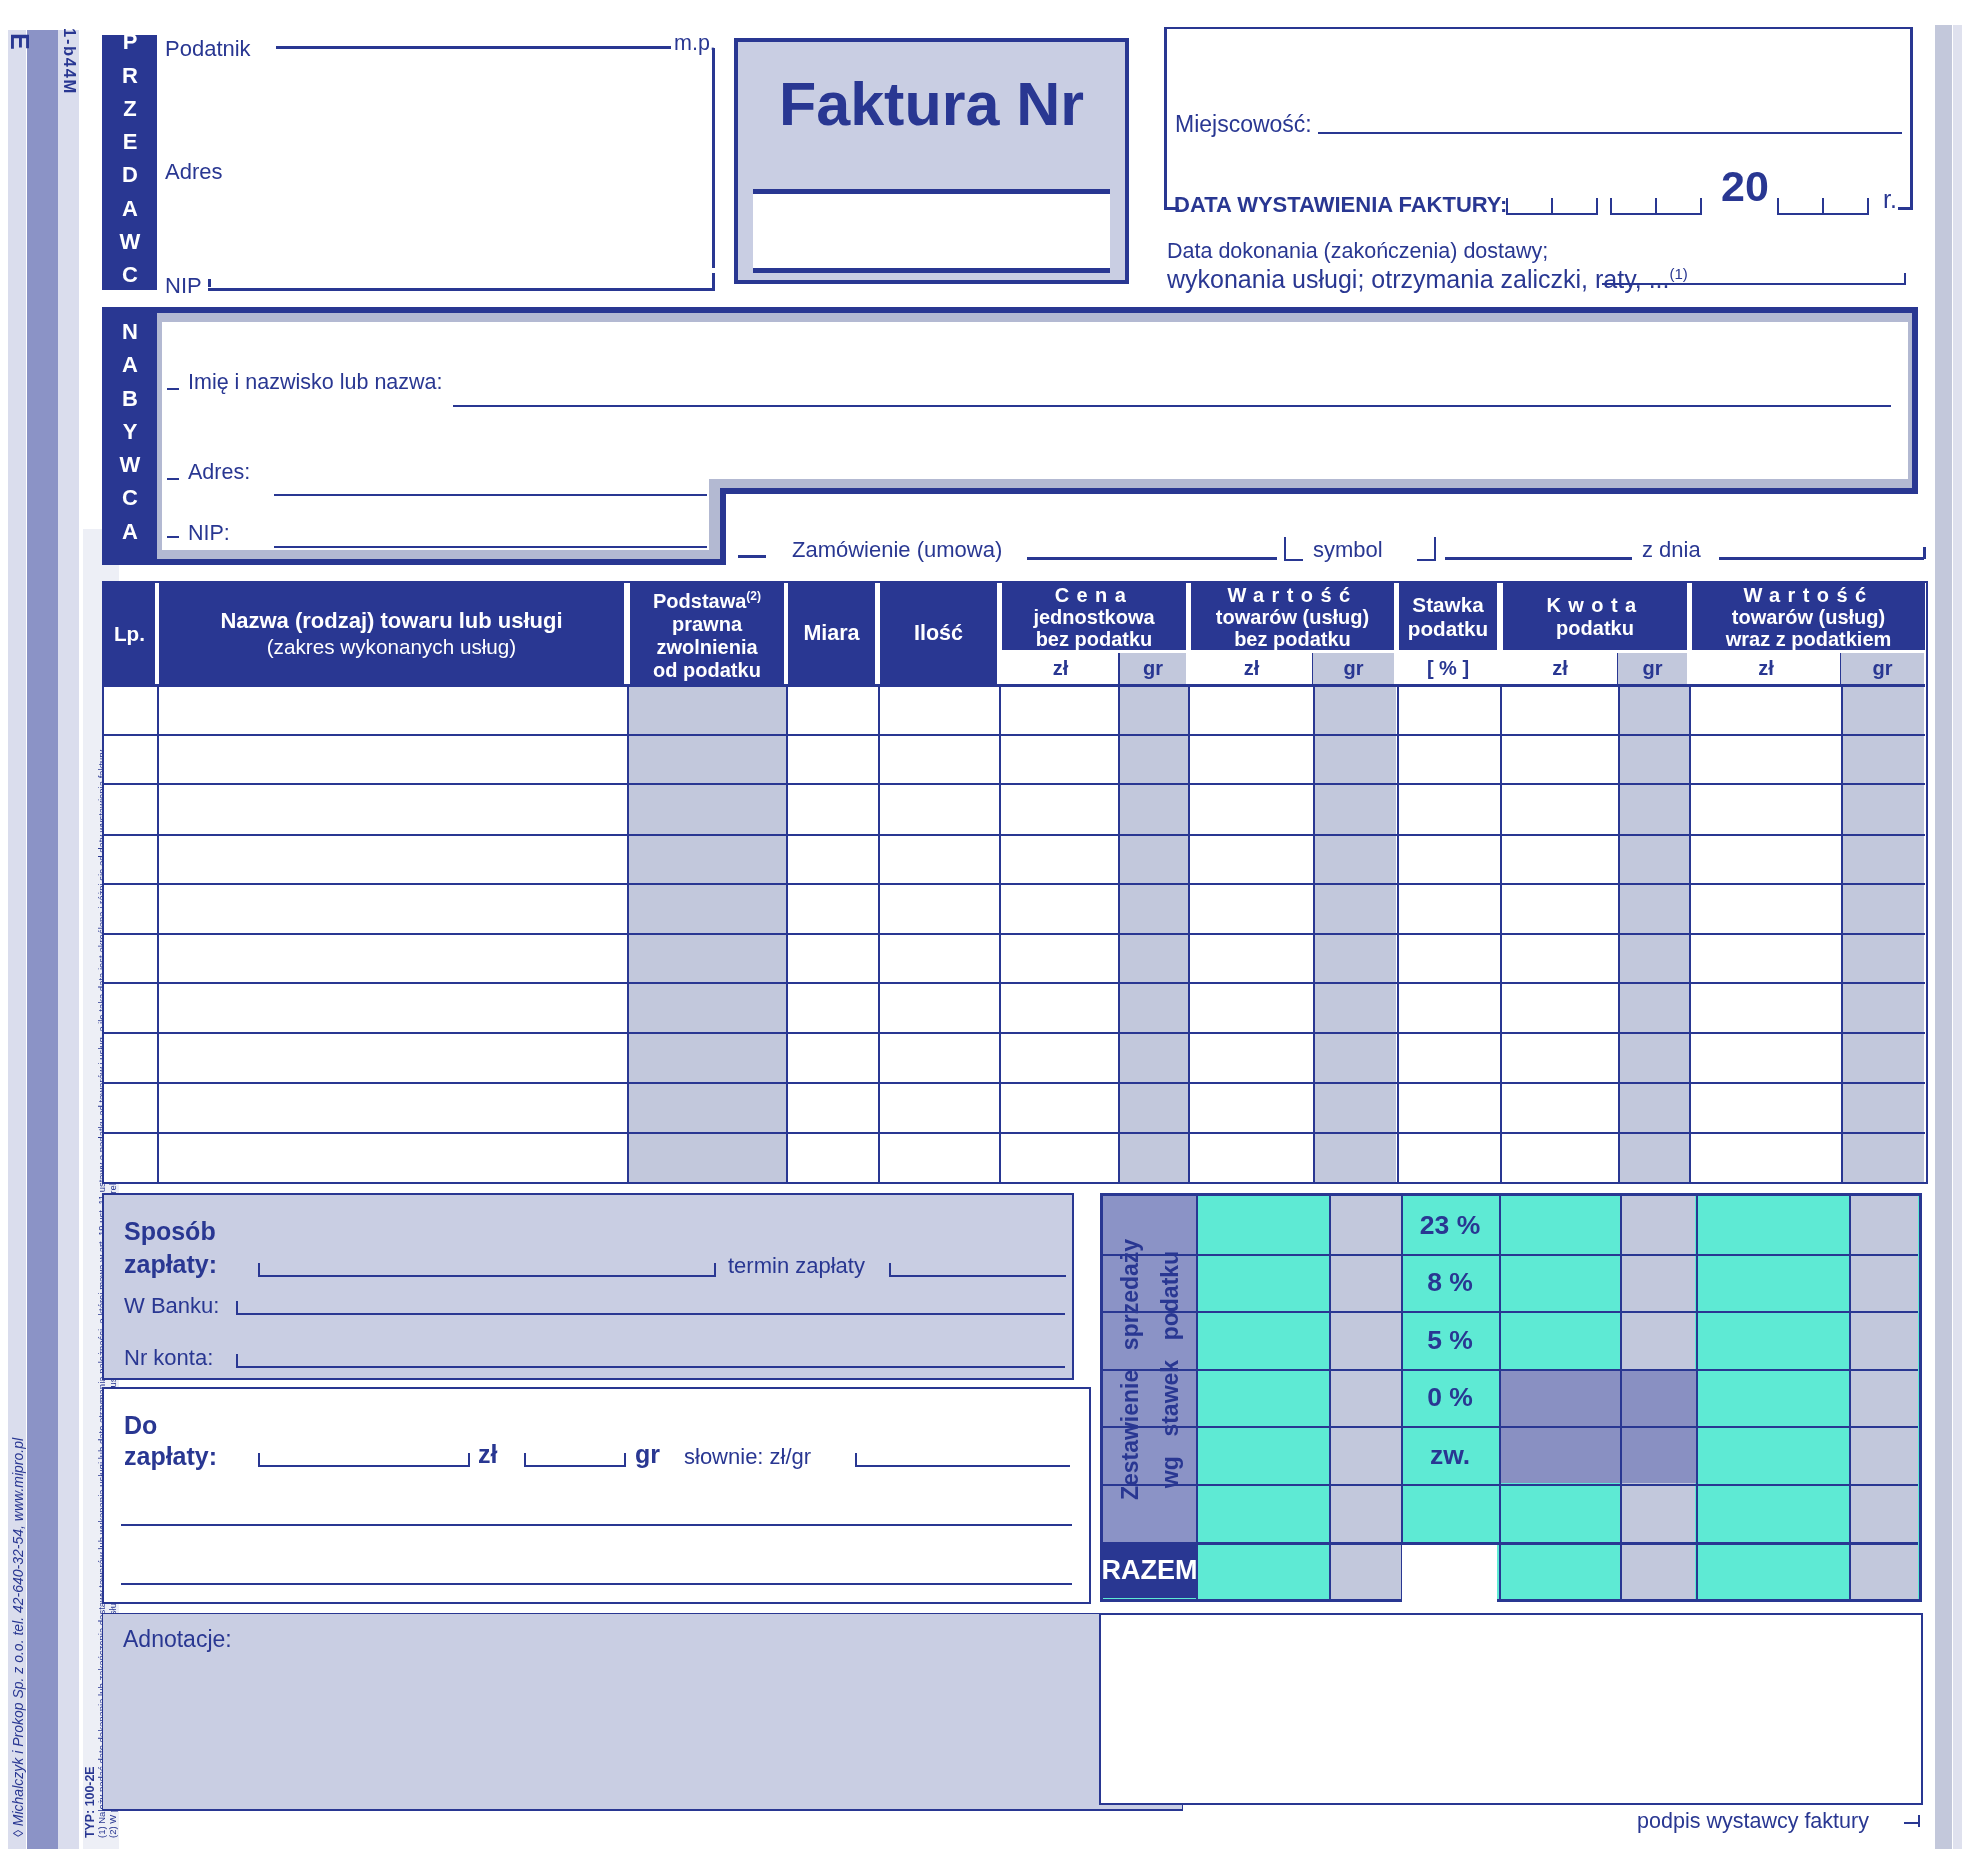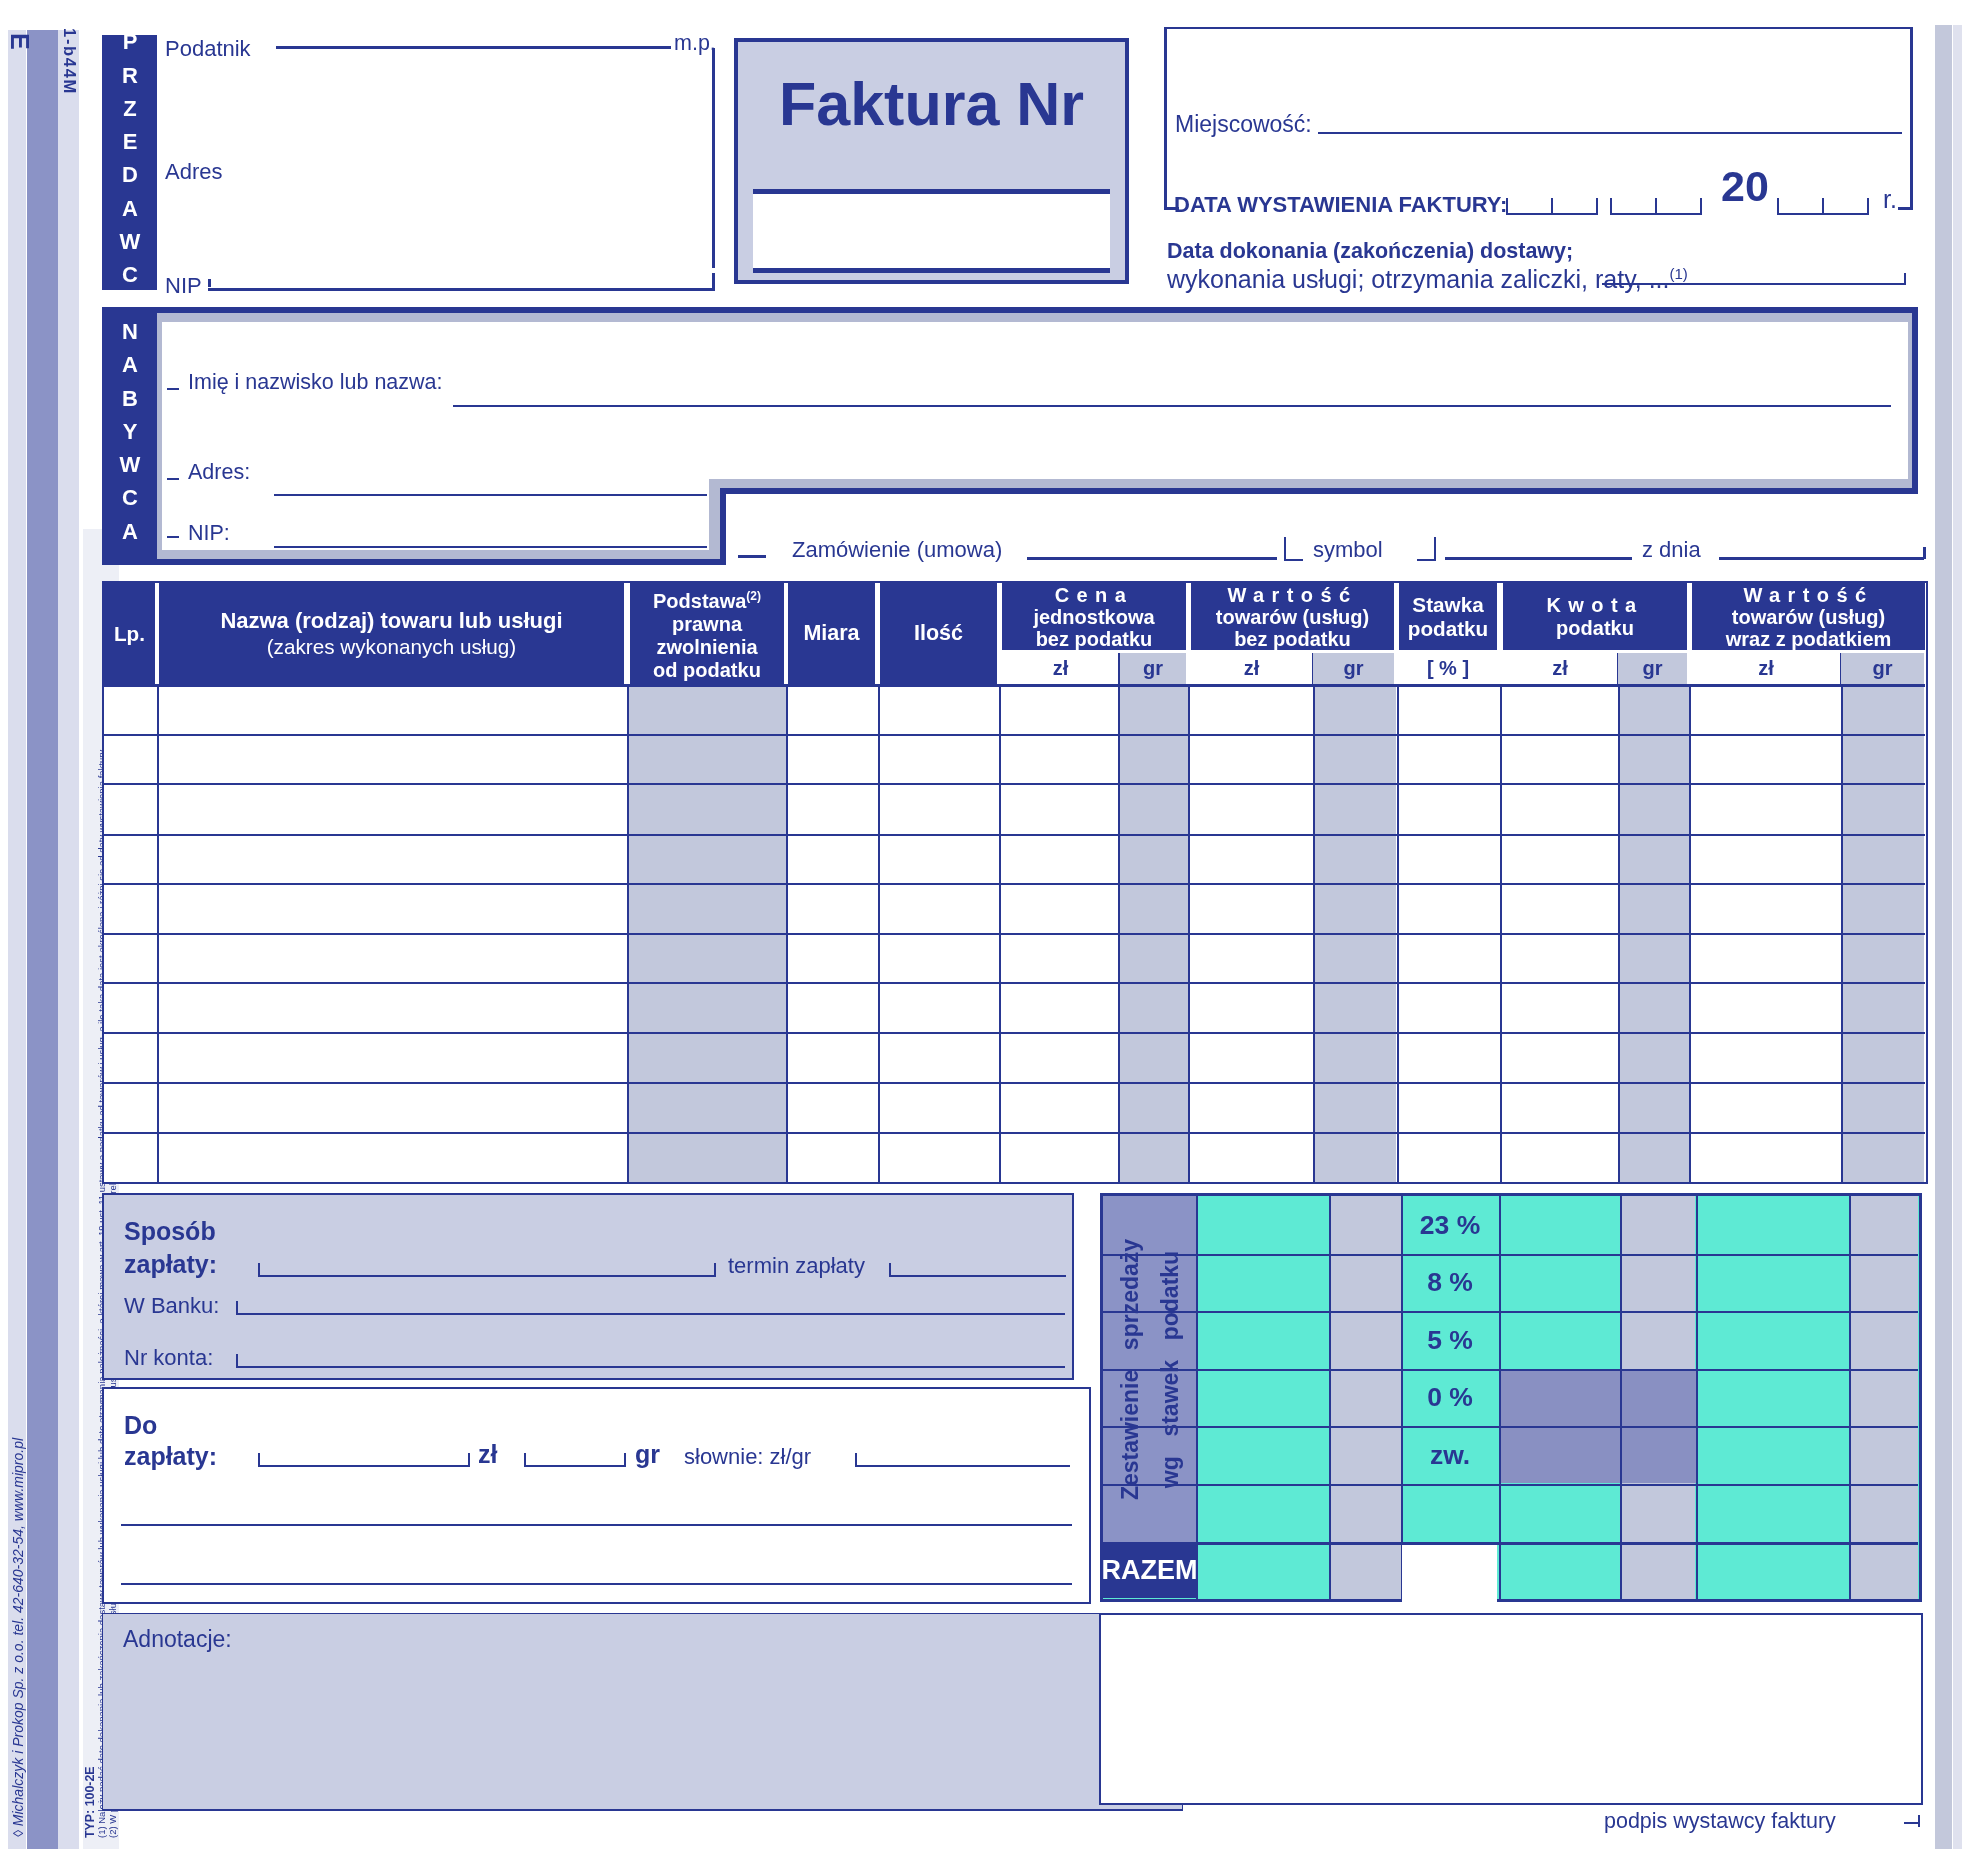--- a/index.html
+++ b/index.html
@@ -94,21 +94,21 @@
   <div class="a dgroup" style="left:1610px;top:198px;">
     <span class="dcell"></span>
       <span class="dcell"></span>
   </div>
   <div class="a b" style="left:1721px;top:162px;font-size:43px;">20</div>
   <div class="a dgroup" style="left:1777px;top:198px;">
     <span class="dcell"></span>
       <span class="dcell"></span>
   </div>
   <div class="a" style="left:1883px;top:185px;font-size:25px;">r.</div>
-  <div class="a" style="left:1167px;top:238px;font-size:21.5px;line-height:26.5px;font-weight:bold;">Data dokonania (zakończenia) dostawy;</div>
+  <div class="a" style="left:1167px;top:238px;font-size:21.5px;line-height:26.5px;">Data dokonania (zakończenia) dostawy;</div>
   <div class="a" style="left:1167px;top:265px;font-size:25px;">
     <span>wykonania usługi; otrzymania zaliczki, raty, ...</span><sup>(1)</sup>
   </div>
   <div class="a hl2" style="left:1602px;top:283px;width:304px;"></div>
   <div class="a" style="left:1904px;top:273px;width:1.7px;height:10px;background:var(--navy);"></div>
 
   <div class="a navybg" style="left:102px;top:307px;width:1816px;height:258px;clip-path:polygon(0 0,1816px 0,1816px 187px,624px 187px,624px 258px,0 258px);"></div>
   <div class="a" style="left:108px;top:313px;width:1804px;height:246px;background:var(--frame);clip-path:polygon(0 0,1804px 0,1804px 175px,612px 175px,612px 246px,0 246px);"></div>
   <div class="a" style="left:162px;top:322px;width:1746px;height:228px;background:#fff;clip-path:polygon(0 0,1746px 0,1746px 157px,547px 157px,547px 228px,0 228px);"></div>
   <div class="a navybg ctr" style="left:102px;top:307px;width:55px;height:258px;">
@@ -282,21 +282,21 @@
     <div class="a" style="left:580px;top:55px;font-size:22px;">słownie: zł/gr</div>
     <div class="a fline tl" style="left:751px;top:64px;width:213px;"></div>
     <div class="a hl2" style="left:16.5px;top:135px;width:951px;"></div>
     <div class="a hl2" style="left:16.5px;top:194px;width:951px;"></div>
   </div>
 
   <div class="a panelbg" style="left:102px;top:1613px;width:1081px;height:198px;border:1.7px solid var(--navy);border-bottom-width:2.5px;box-sizing:border-box;">
     <div class="a" style="left:20px;top:11.6px;font-size:23px;">Adnotacje:</div>
   </div>
   <div class="a" style="left:1099px;top:1613px;width:824px;height:192px;border:2.5px solid var(--navy);box-sizing:border-box;background:#fff;"></div>
-  <div class="a" style="left:1604px;top:1809px;width:298px;text-align:left;font-size:21.5px;">podpis wystawcy faktury</div>
+  <div class="a" style="left:1604px;top:1809px;width:298px;text-align:center;font-size:21.5px;">podpis wystawcy faktury</div>
   <div class="a" style="left:1904px;top:1822px;width:15px;height:1.7px;background:var(--navy);"></div>
   <div class="a" style="left:1918px;top:1815px;width:1.7px;height:11.6px;background:var(--navy);"></div>
 
   <div class="a" style="left:1935px;top:25px;width:16.5px;height:1825px;background:#c3c8db;"></div>
   <div class="a" style="left:1953px;top:25px;width:9px;height:1825px;background:#dfe1ee;"></div>
 
 </div>
 
 
 </body></html>

